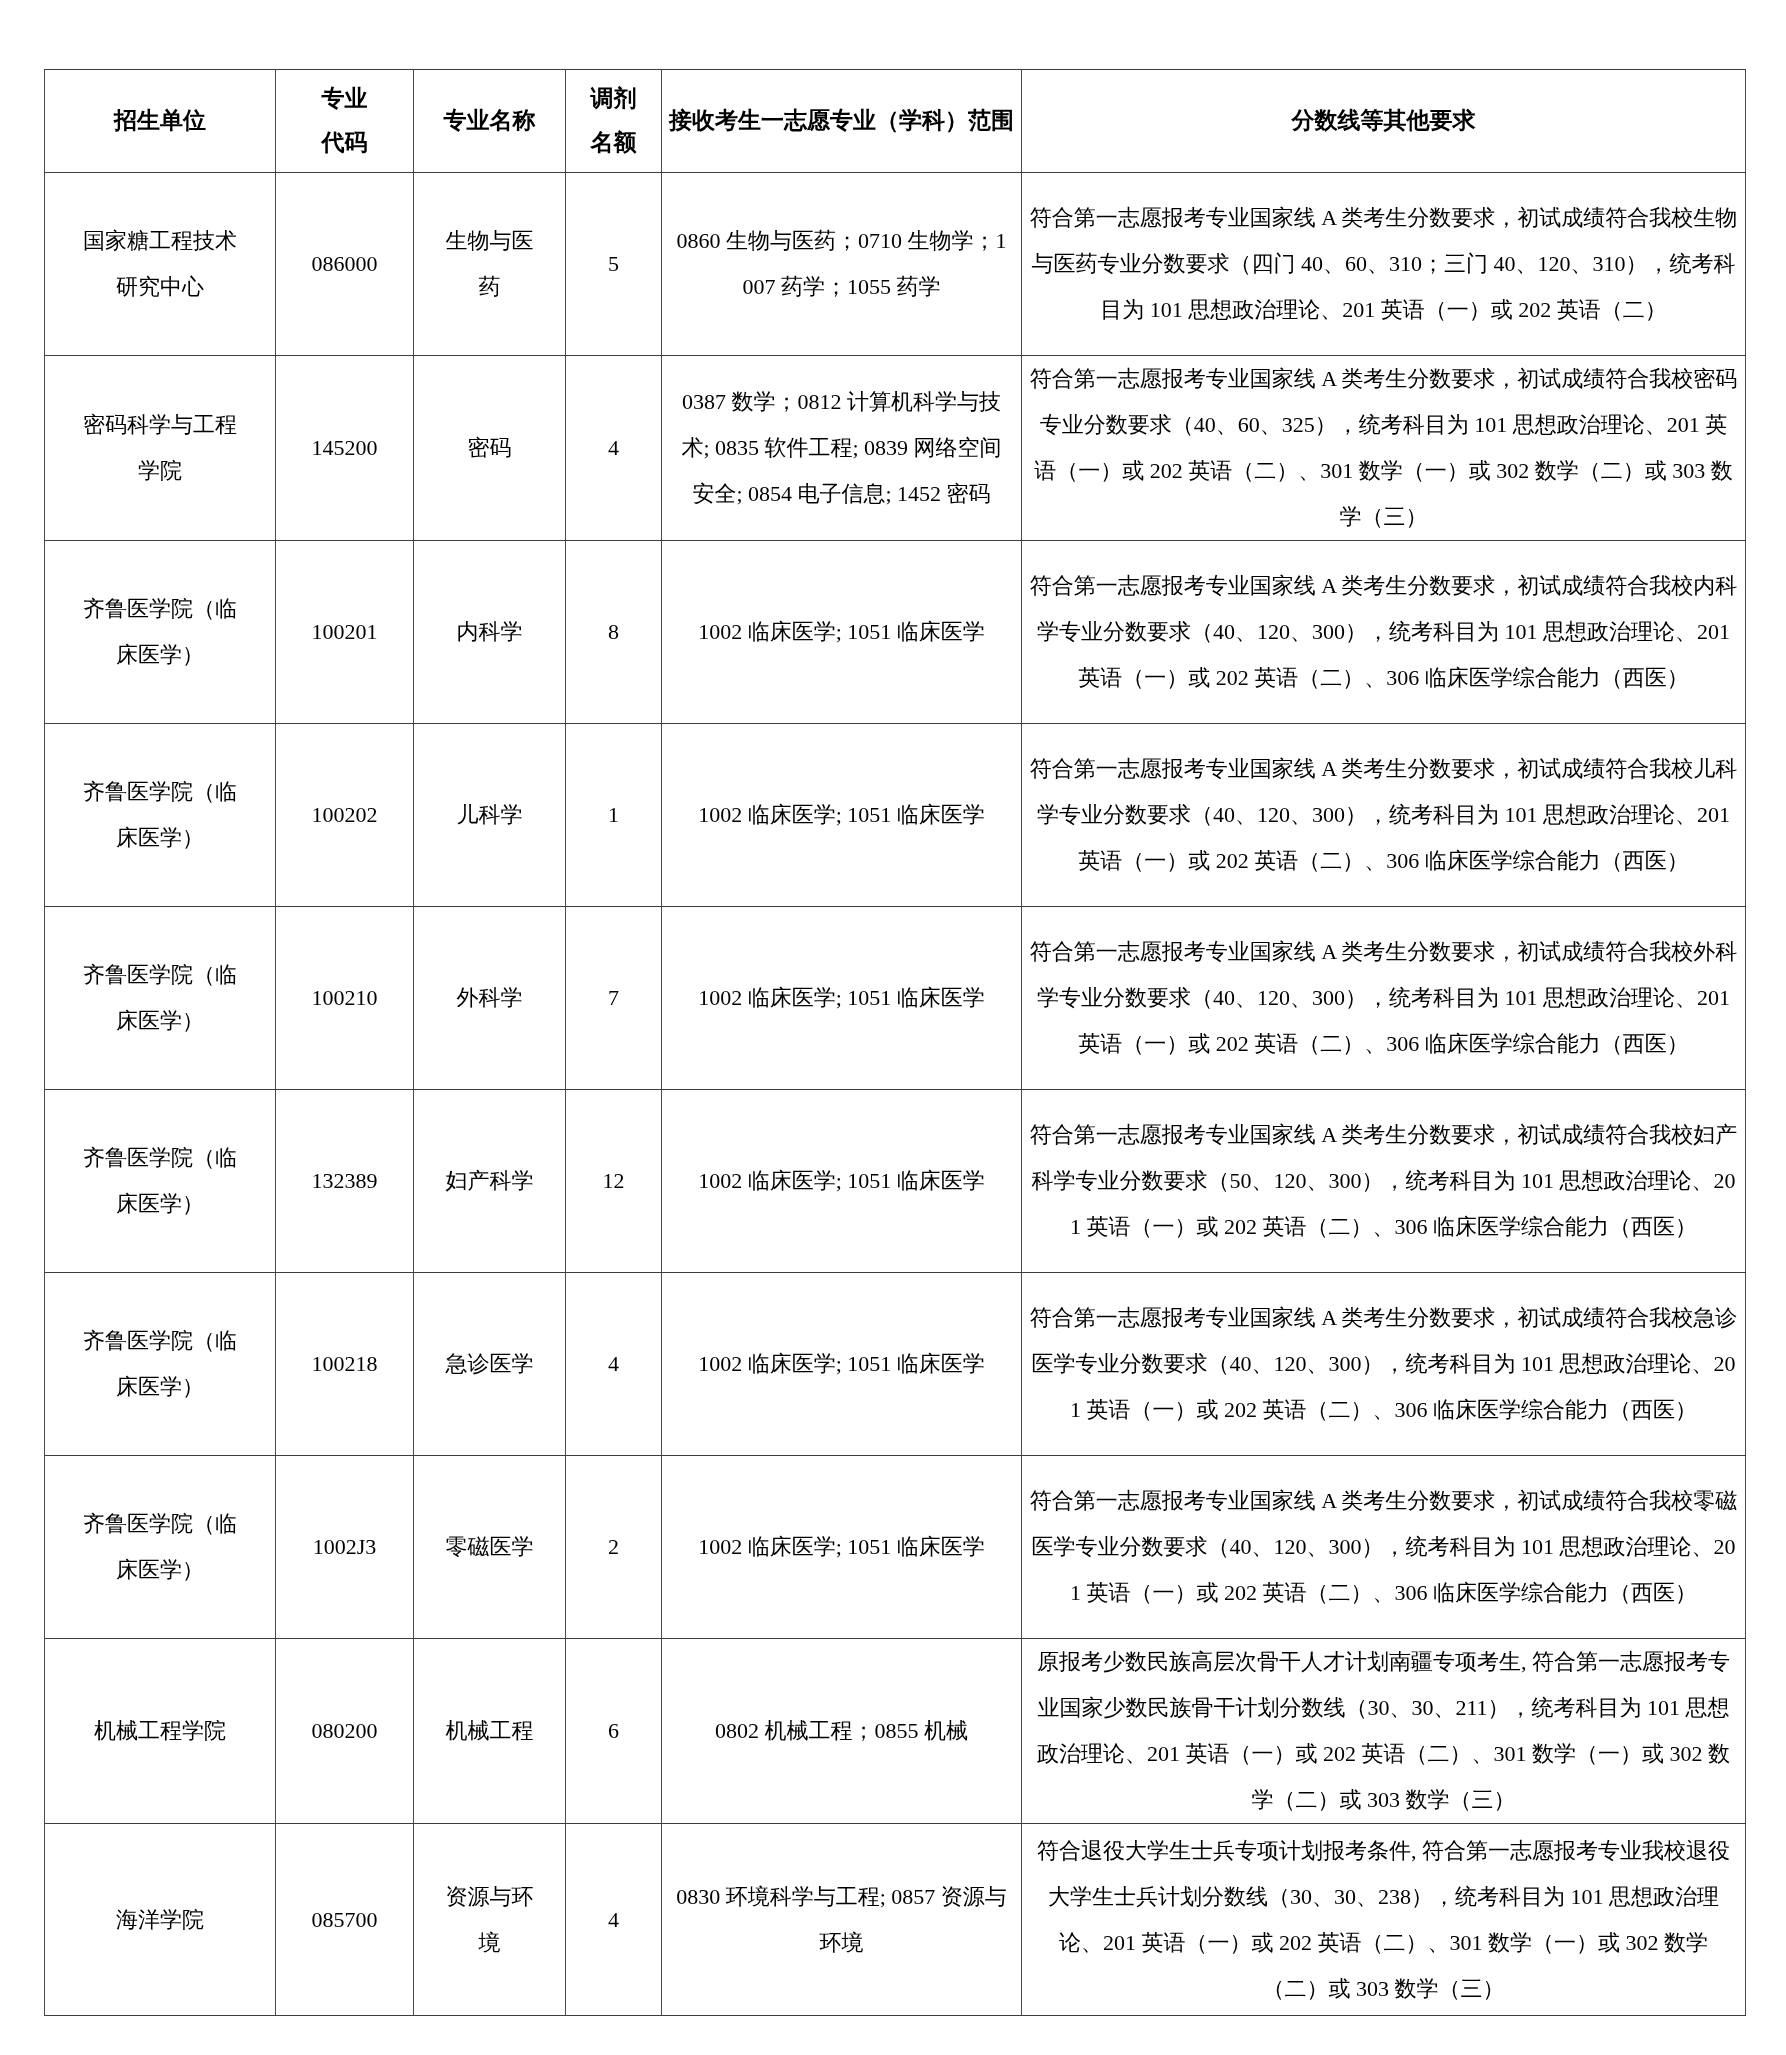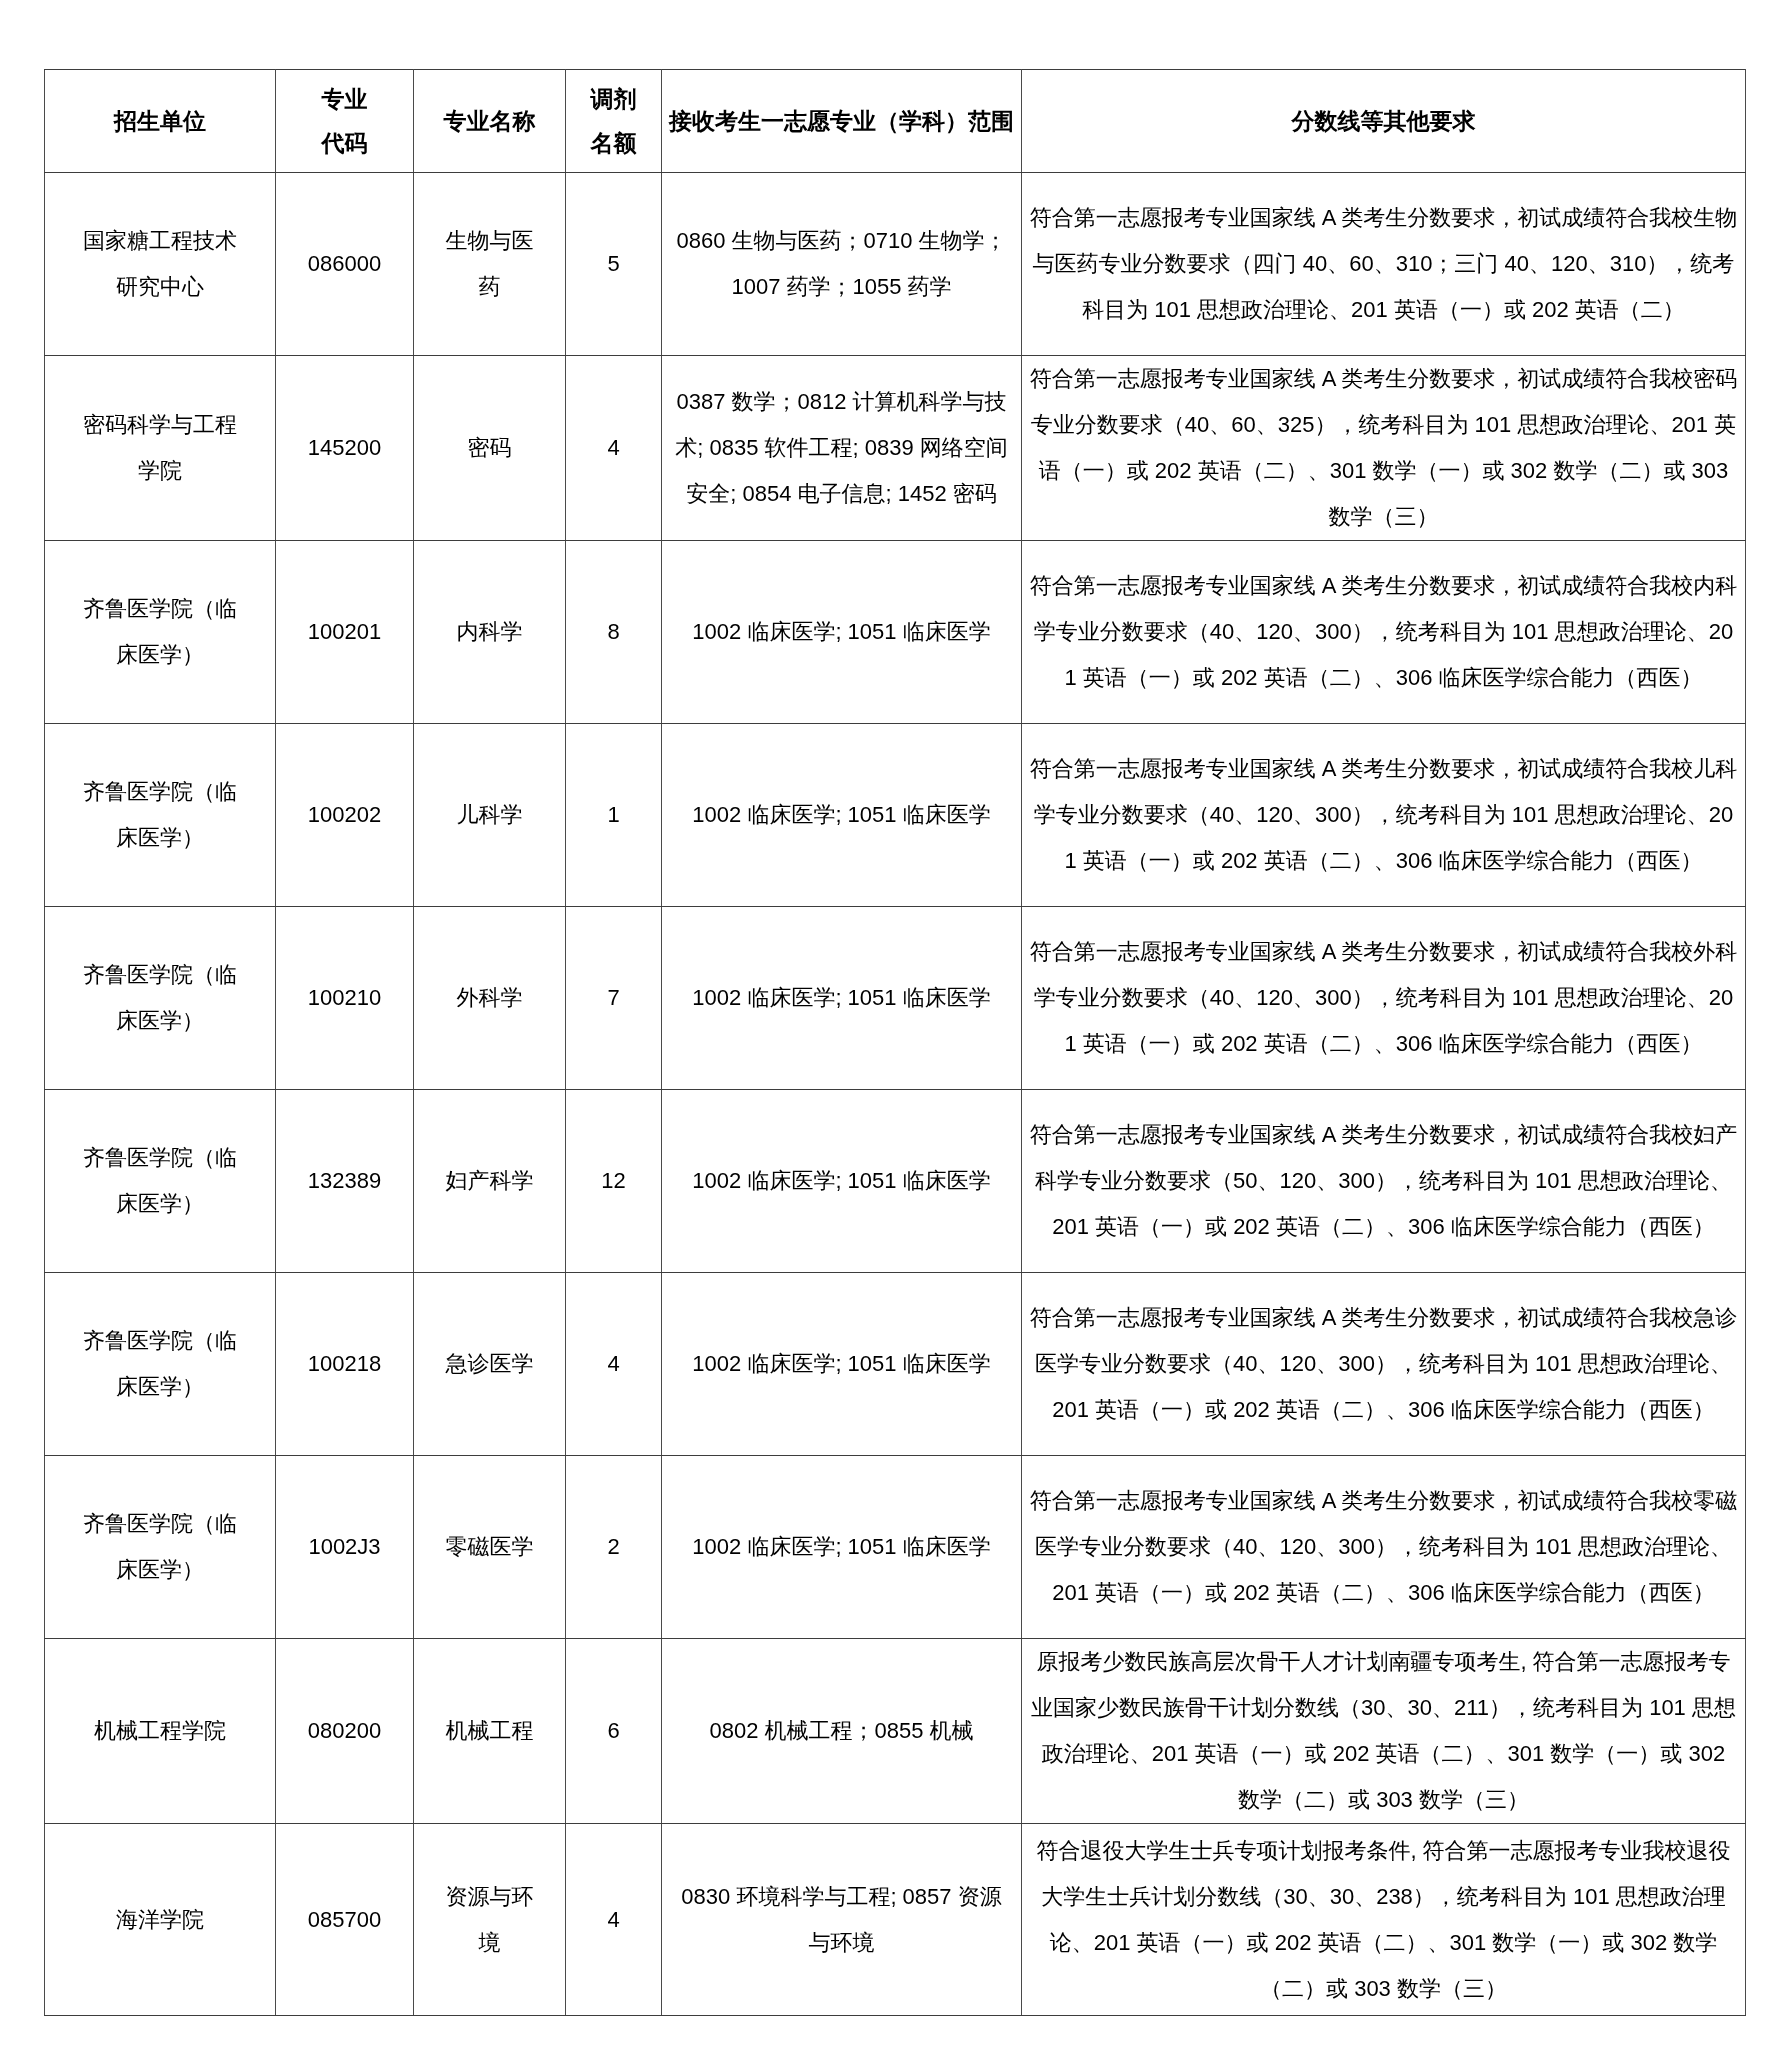--- a/index.html
+++ b/index.html
@@ -11,20 +11,21 @@
     width: 1787px;
     min-height: 2056px;
     font-family: "Liberation Sans", "DejaVu Sans", sans-serif;
     color: #000000;
   }
   .page {
     position: relative;
     width: 1787px;
     min-height: 2056px;
     background: #ffffff;
+    font-family: Liberation Serif, serif;
   }
   table.adjust-table {
     position: absolute;
     left: 44px;
     top: 69px;
     width: 1702px;
     border-collapse: collapse;
     table-layout: fixed;
     background: #ffffff;
   }

